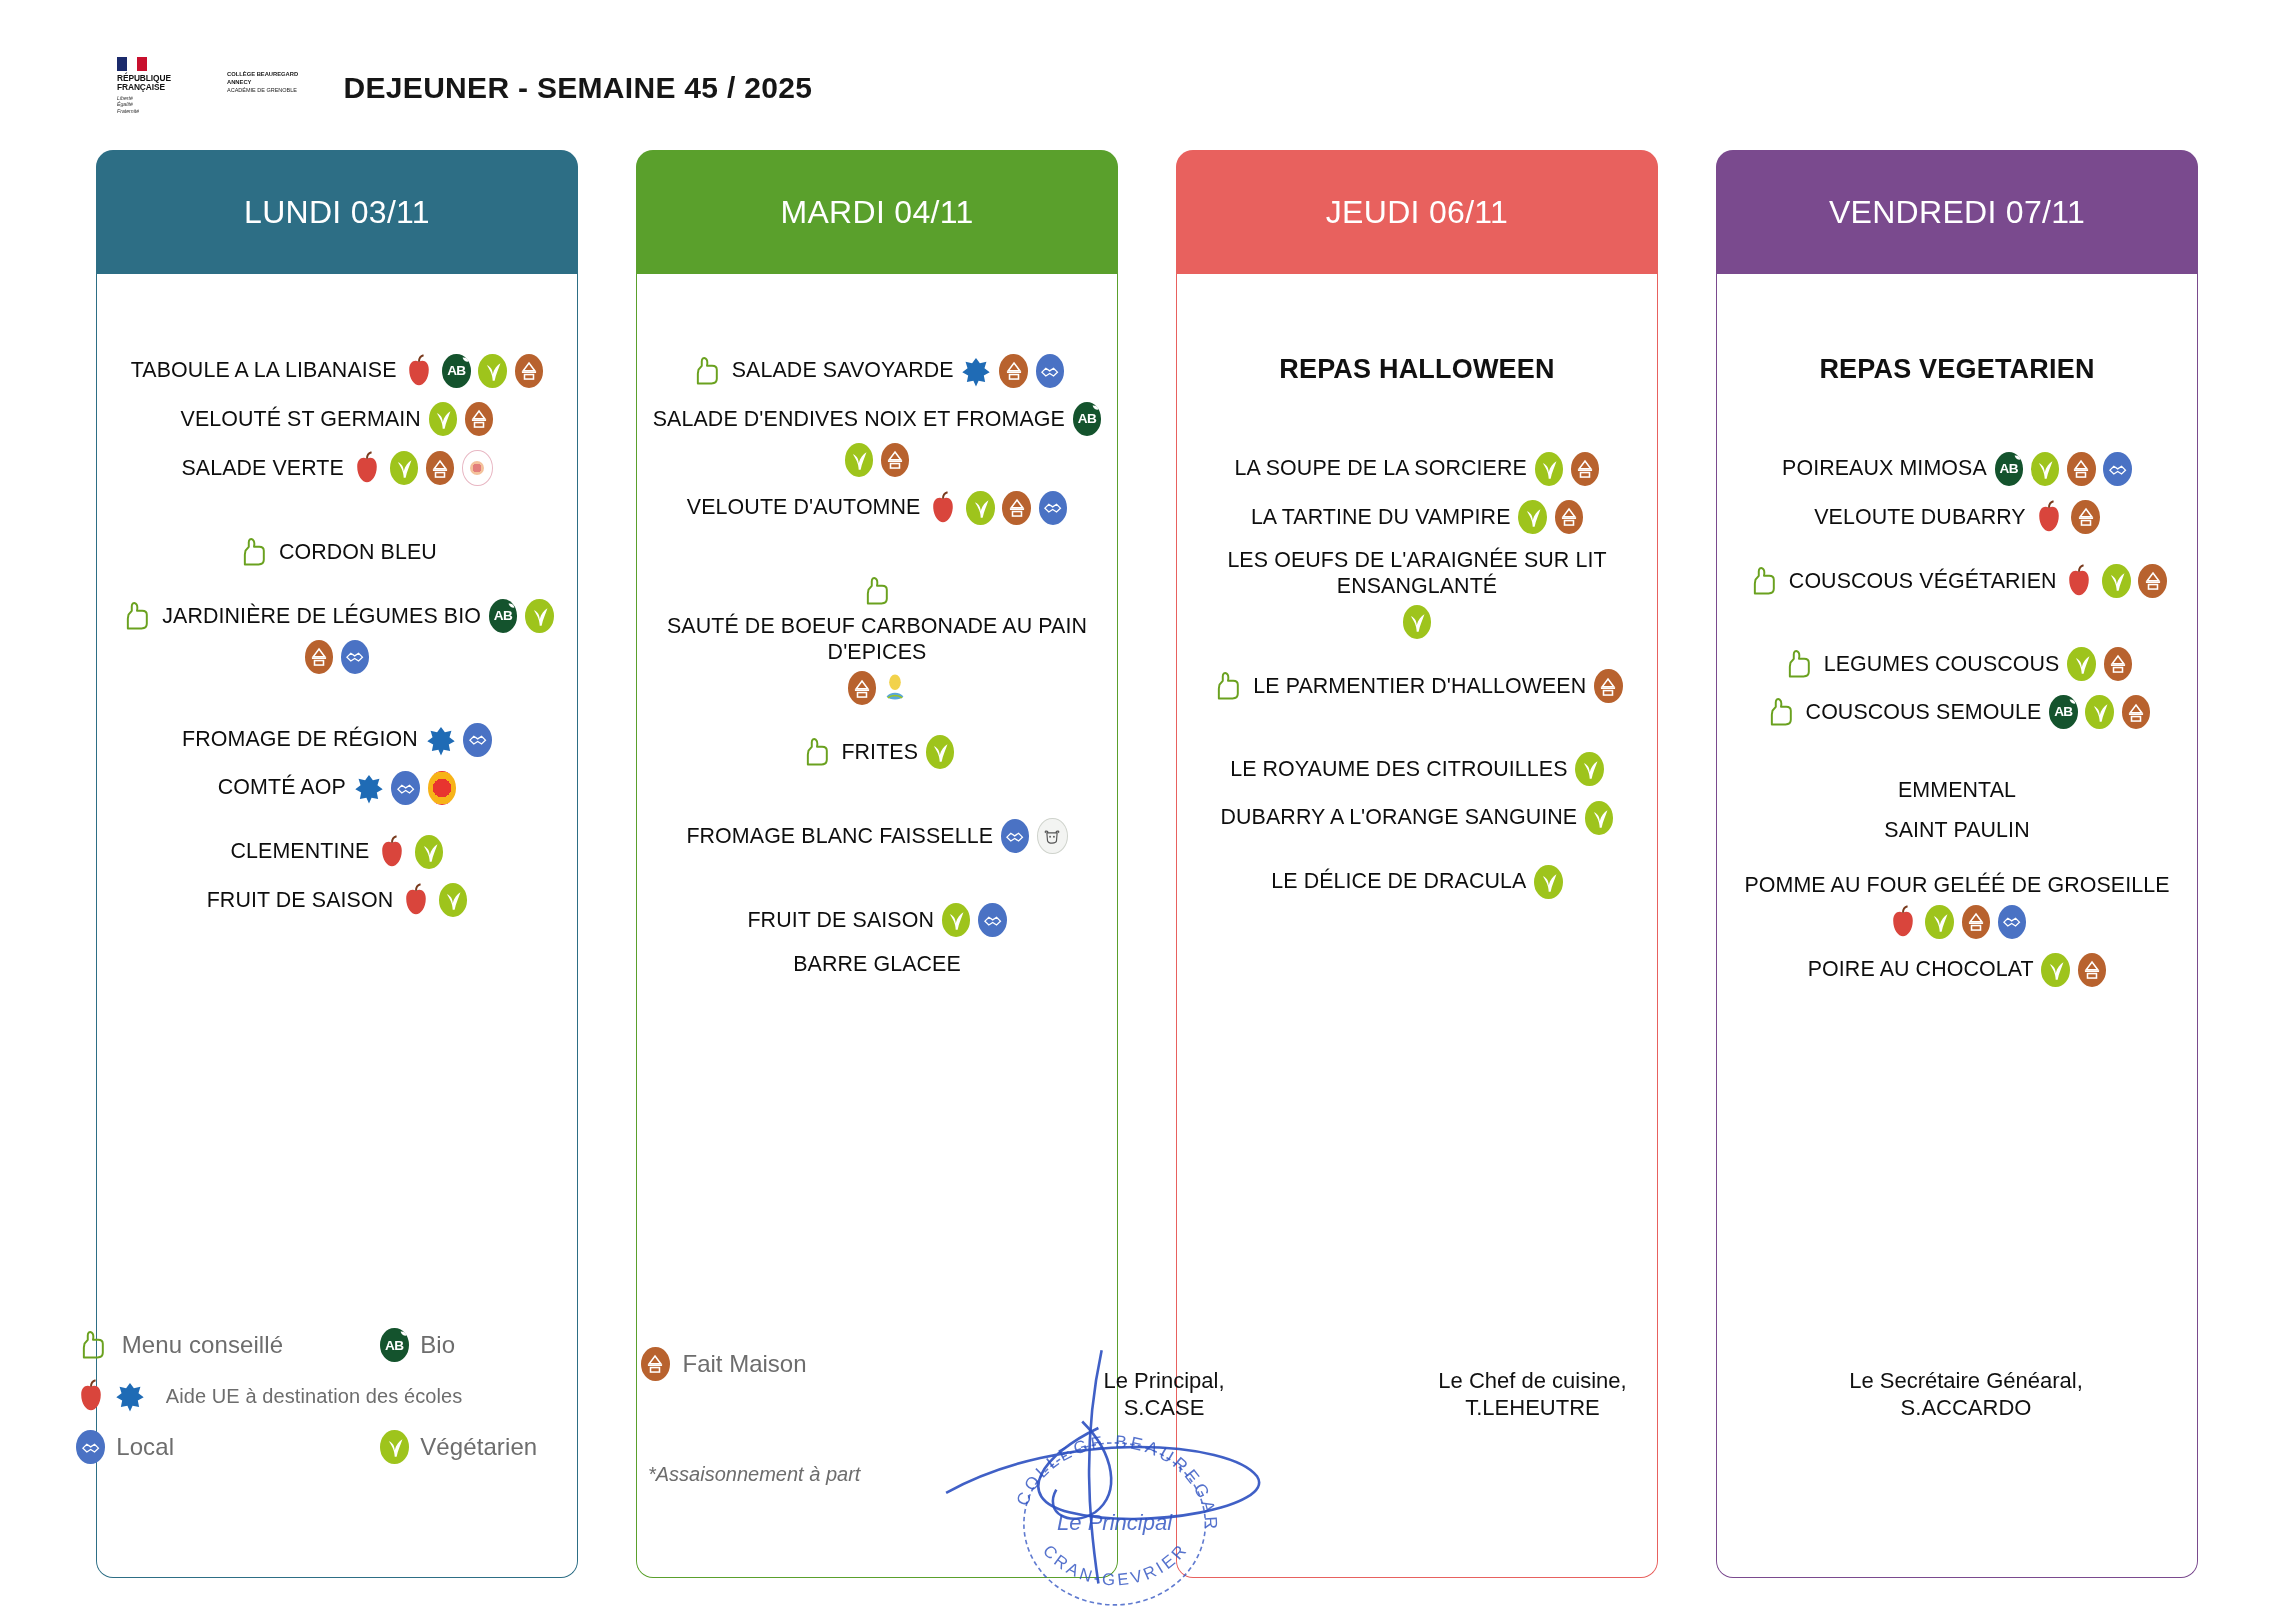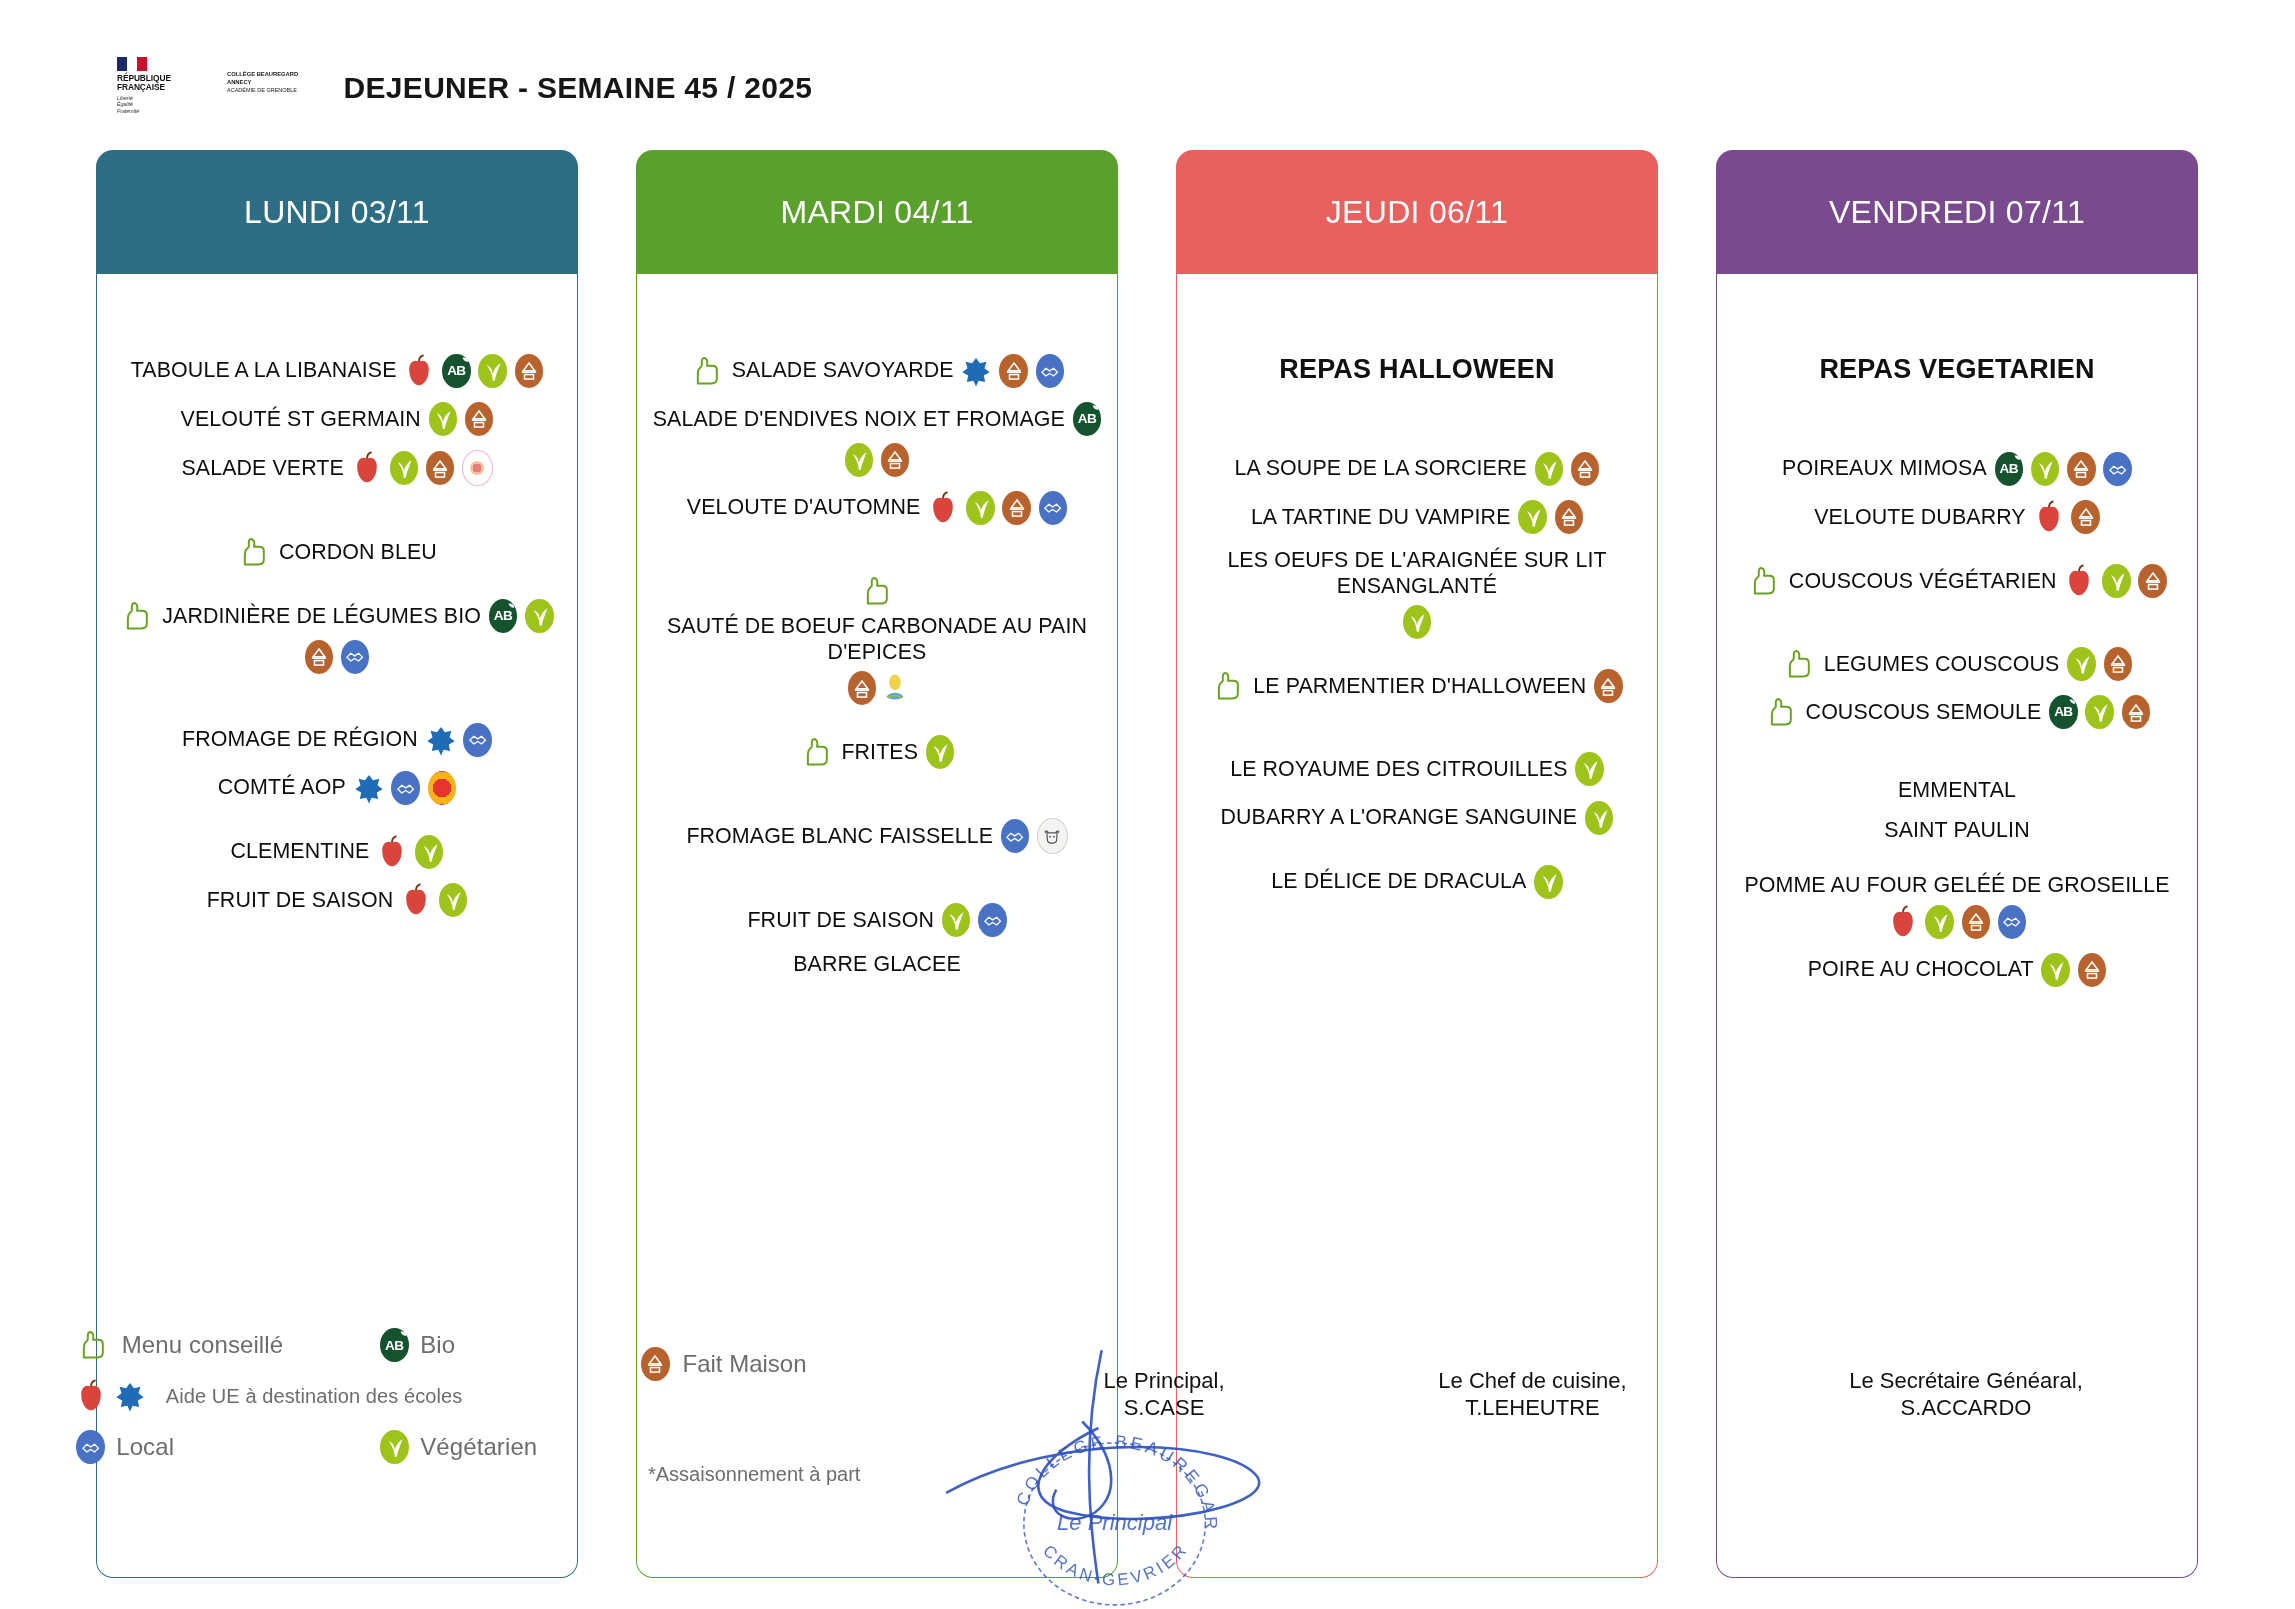--- a/index.html
+++ b/index.html
@@ -110,21 +110,21 @@
   .thumb{width:34px;height:34px;flex:none;}
 
   
   .legend{position:absolute;left:76px;top:1328px;width:972px;}
   .legend-row{display:flex;align-items:center;margin-bottom:17px;}
   .legend-cell{display:flex;align-items:center;gap:11.7px;}
   .legend-cell .lbl{font-size:24px;color:#6d6d6d;letter-spacing:0.1px;}
   .lc-w1{width:304px;}
   .lc-w2{width:298px;}
   .legend .small{font-size:20px;color:#6d6d6d;}
-  .assaison{position:absolute;left:648px;top:1463px;font-size:20px;color:#6d6d6d;}
+  .assaison{position:absolute;left:648px;top:1463px;font-size:20px;color:#6d6d6d;font-style:italic;}
   .fait-maison-leg{position:absolute;left:641px;top:1347px;display:flex;align-items:center;gap:13px;}
   .fait-maison-leg .lbl{font-size:24px;color:#6d6d6d;}
 
   
   .sig{position:absolute;font-size:22px;color:#111;line-height:1.22;text-align:center;}
   .sig-principal{left:1044px;top:1368px;width:240px;}
   .sig-chef{left:1393px;top:1368px;width:279px;}
   .sig-sg{left:1814px;top:1368px;width:304px;}
 
   .stamp{

